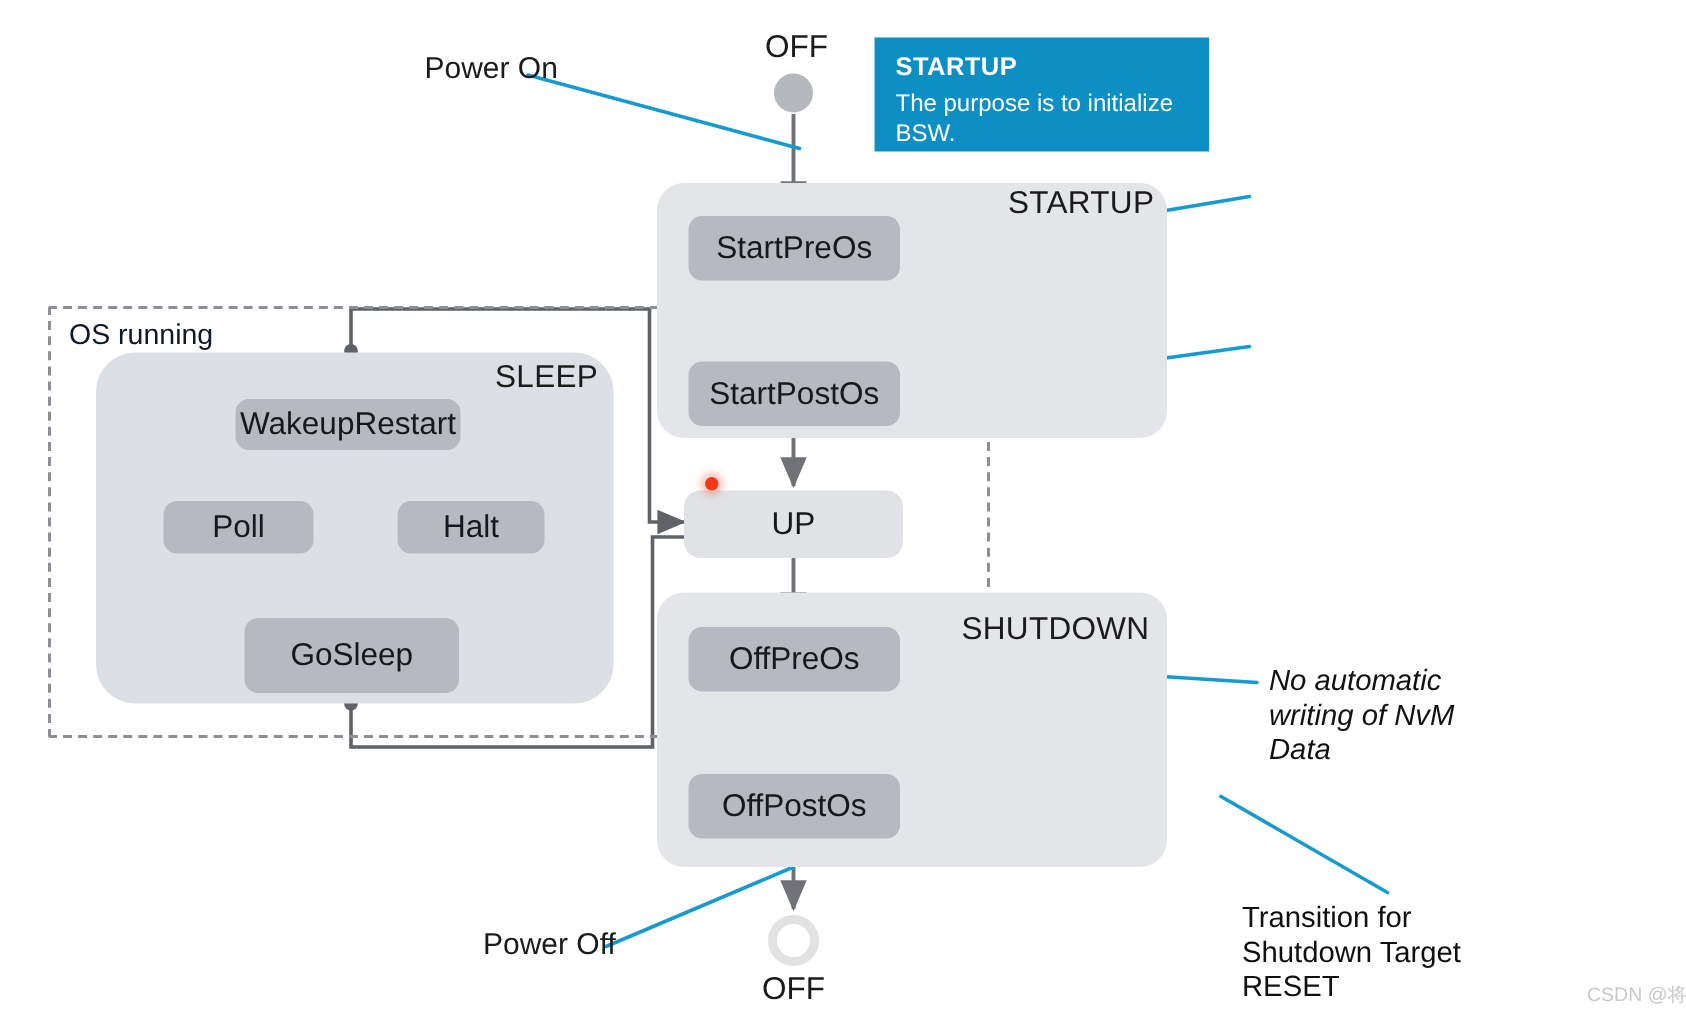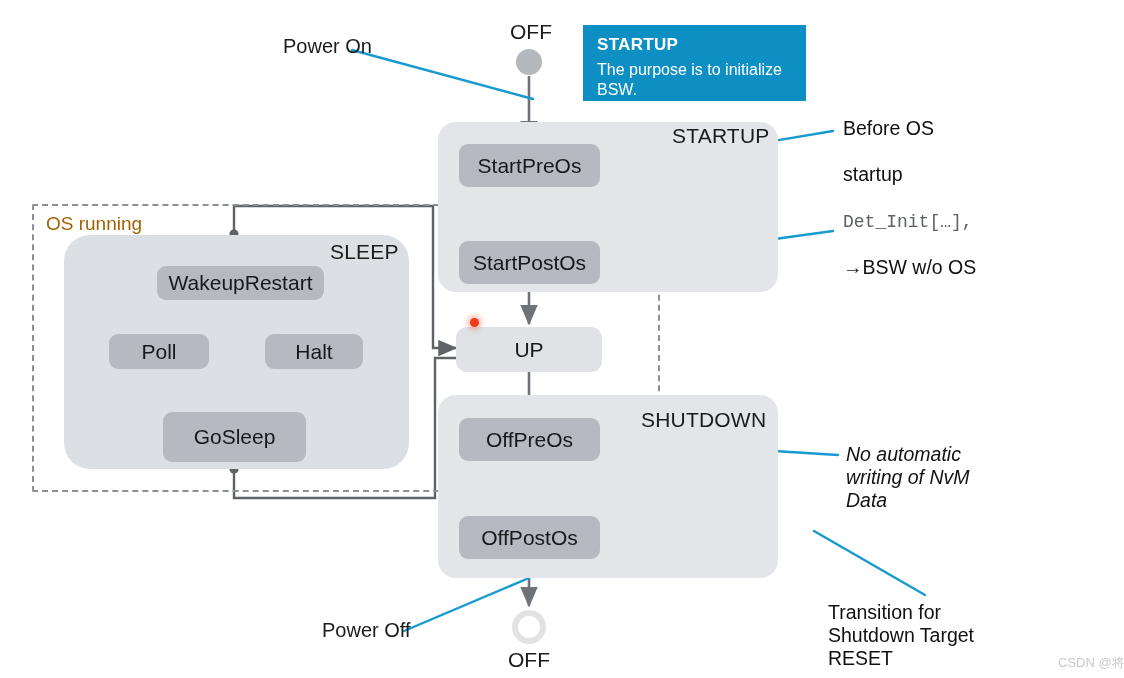--- a/index.html
+++ b/index.html
@@ -36,21 +36,21 @@
   }
   .dashed-region{
     position:absolute;
     border:2.5px dashed #8c9096;
     border-radius:2px;
     background:transparent;
   }
   .dashed-label{
     position:absolute;
     font-size:19px;
-    color:#a16207;
+    color:#0f172a;
     white-space:nowrap;
   }
 
   
   .node{
     position:absolute;
     background:#b6bac0;
     border-radius:9px;
     display:flex;
     align-items:center;
@@ -210,21 +210,21 @@
       <line x1="404" y1="631" x2="529" y2="578"></line>
     </g>
   </svg>
 
   <div class="dashed-region" style="left:32px;top:204px;width:624px;height:284px;"></div>
   <div class="dashed-label" style="left:46px;top:213px;">OS running</div>
 
   <div class="panel panel-sleep" style="left:64px;top:235px;width:345px;height:234px;"></div>
   <div class="panel-label" style="left:330px;top:240px;">SLEEP</div>
 
-  <div class="node" style="left:157px;top:266px;width:167px;height:34px;">
+  <div class="node" style="left:157px;top:266px;width:150px;height:34px;">
     <span>WakeupRestart</span>
   </div>
   <div class="node" style="left:109px;top:334px;width:100px;height:35px;justify-content:center;">
     <span>Poll</span>
   </div>
   <div class="node" style="left:265px;top:334px;width:98px;height:35px;">
     <span>Halt</span>
   </div>
   <div class="node" style="left:163px;top:412px;width:143px;height:50px;">
     <span>GoSleep</span>
@@ -263,26 +263,20 @@
 
   <div class="label-plain" style="left:283px;top:35px;">Power On</div>
   <div class="label-plain" style="left:322px;top:619px;">Power Off</div>
 
   <div class="callout-blue" style="left:583px;top:25px;width:223px;height:76px;">
     <span class="ct">STARTUP</span>
     <span class="cb">The purpose is to
 initialize BSW.</span>
   </div>
 
-  <div class="note" style="left:843px;top:94px;width:200px;">
-    <span>Before OS</span><br>
-    <span>startup</span><br>
-    <span class="mono">Det_Init[…],</span><br>
-    <span>→BSW w/o OS</span>
-  </div>
 
 
   <div class="note note-italic" style="left:846px;top:443px;width:190px;">No automatic
 writing of NvM
 Data</div>
 
   <div class="note" style="left:828px;top:601px;width:210px;">Transition for
 Shutdown Target
 RESET</div>
 

